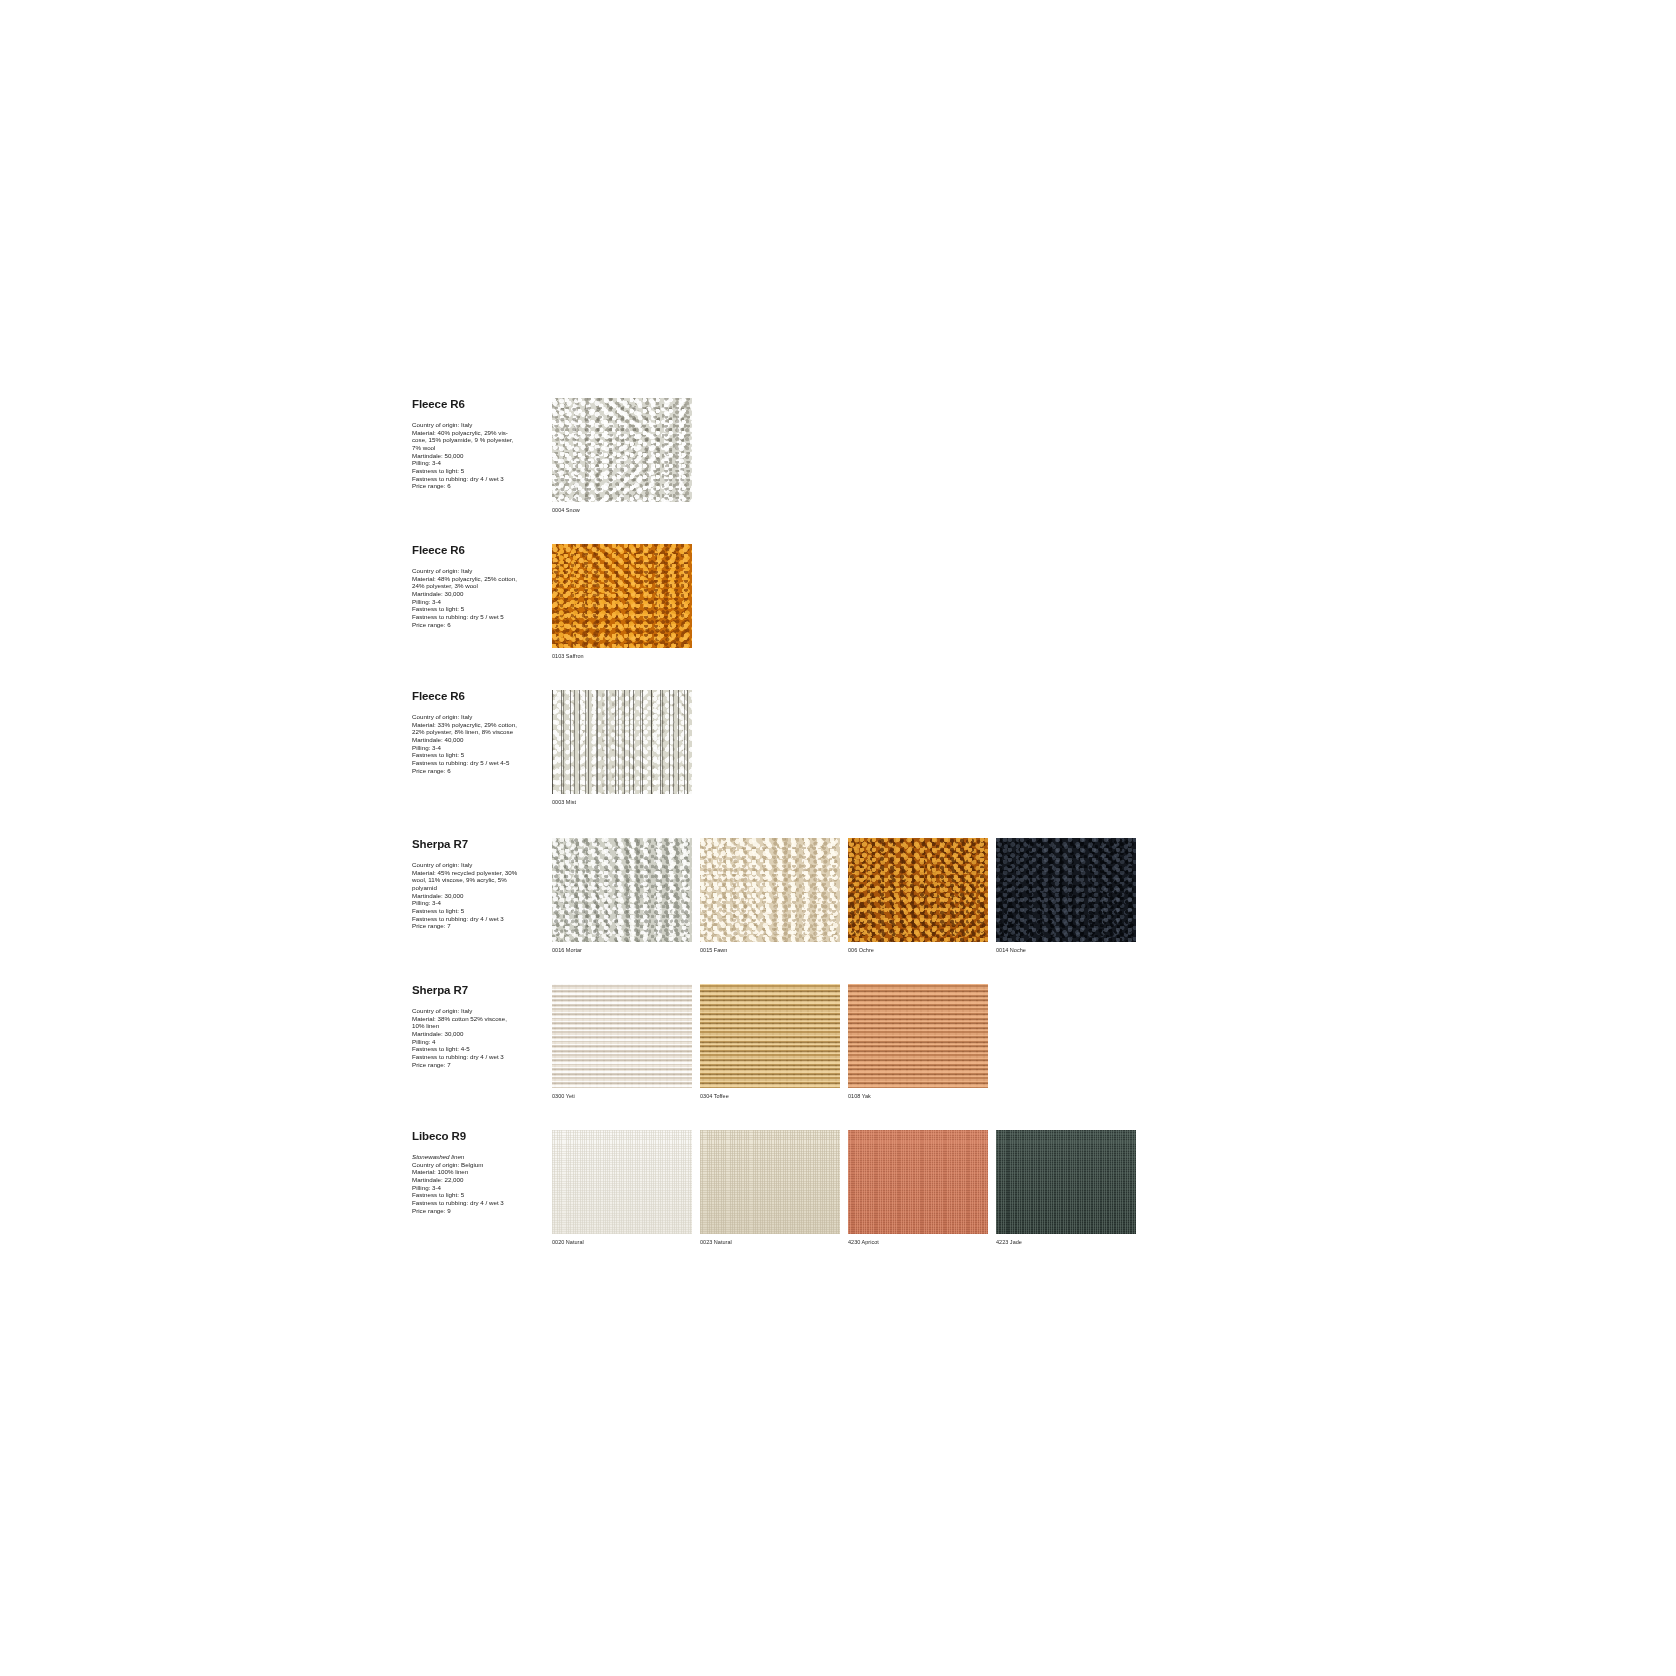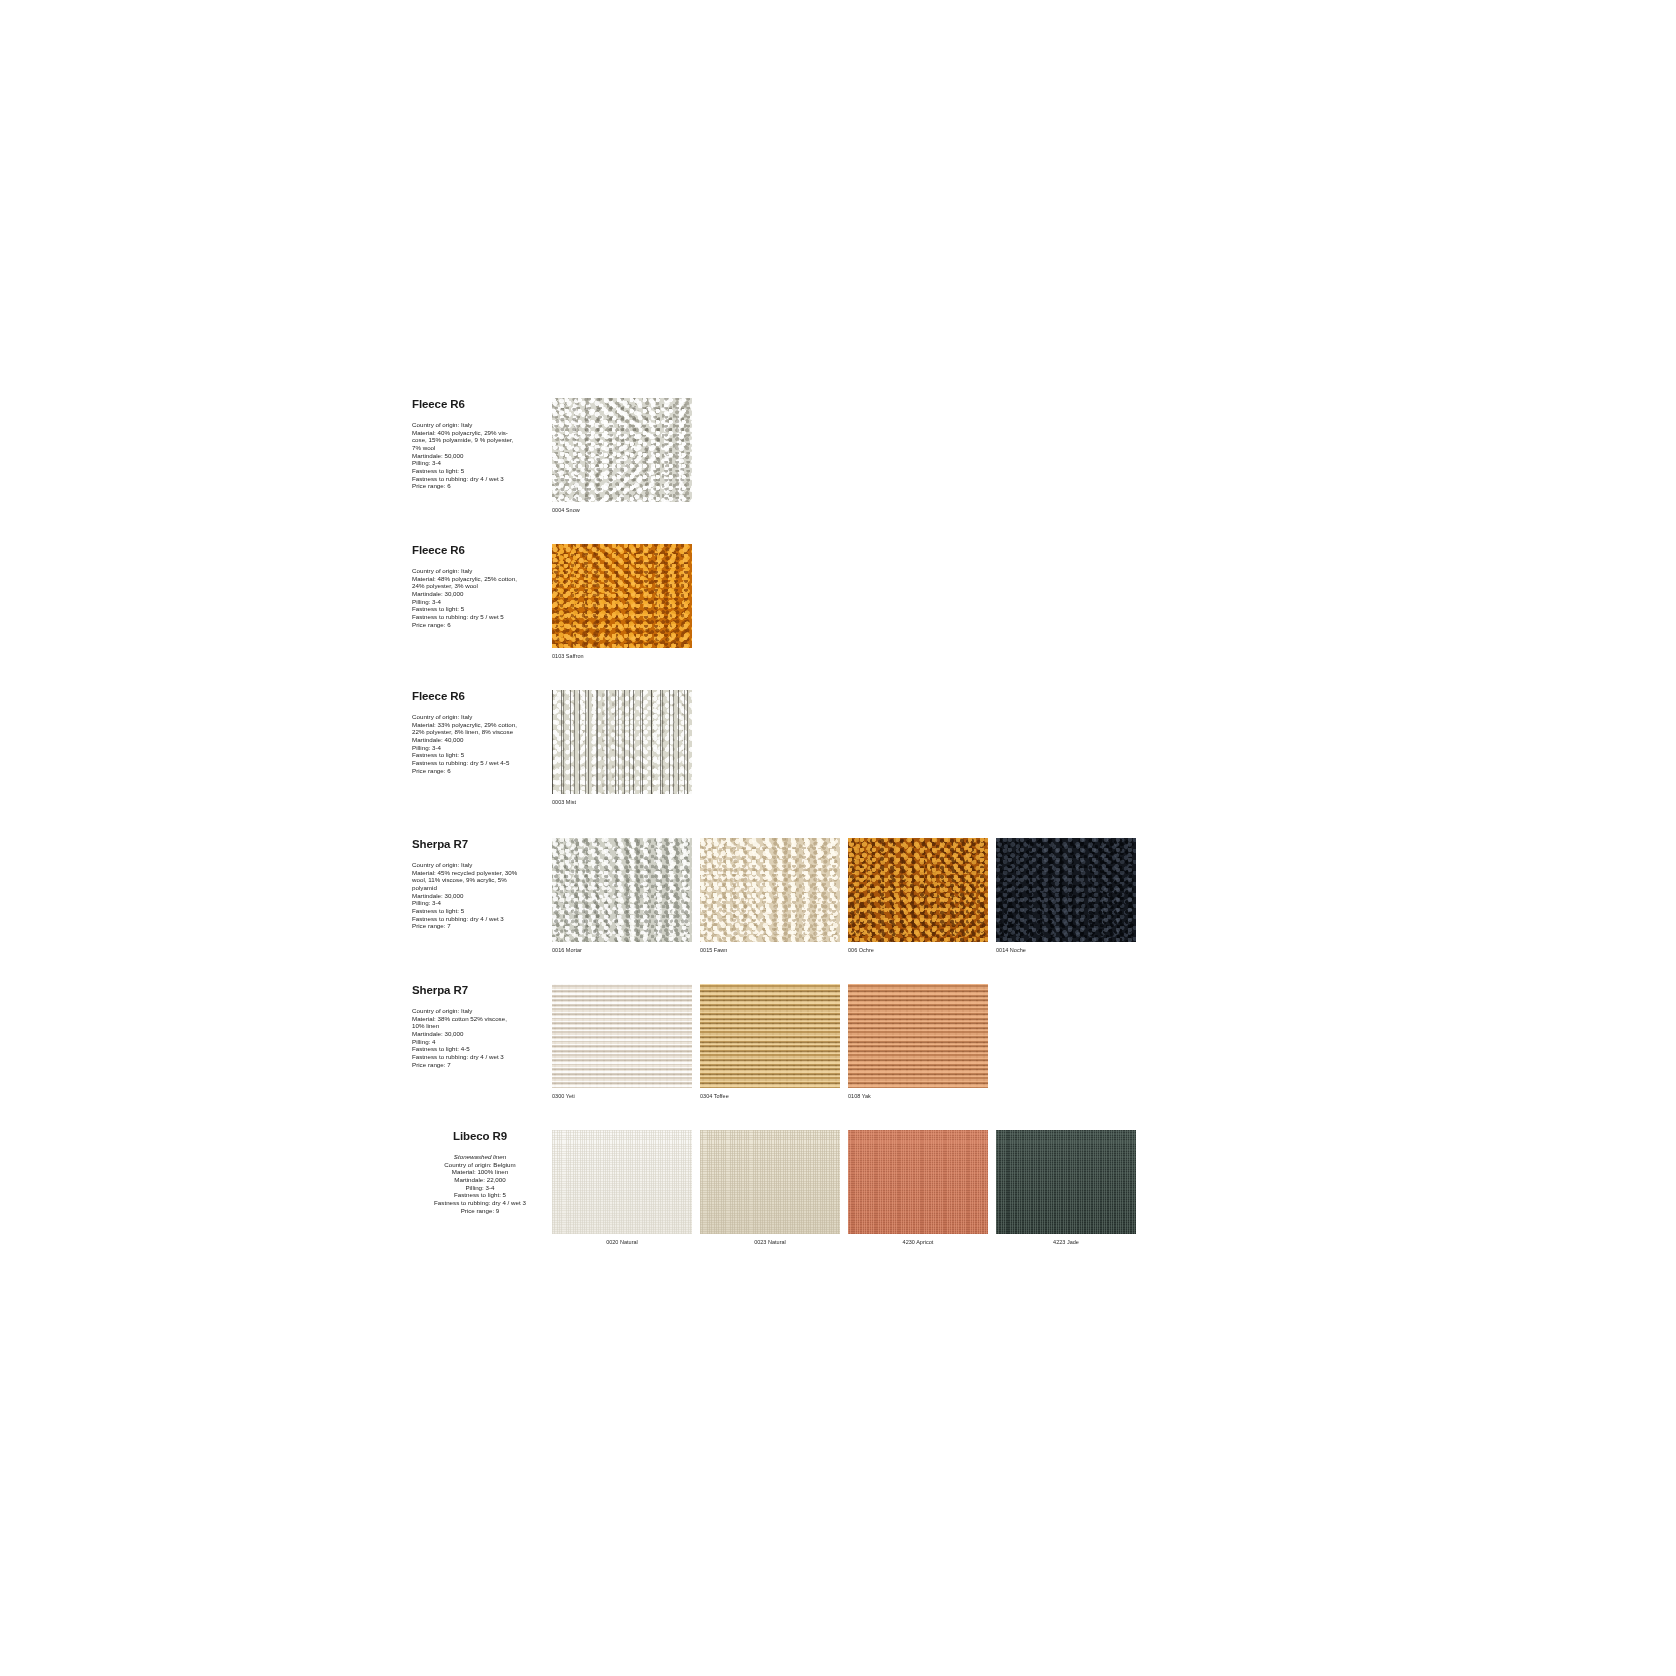--- a/index.html
+++ b/index.html
@@ -421,21 +421,21 @@
               <div class="swatch tex-toffee"></div>
               <div class="swatch-label">0304 Toffee</div>
             </div>
             <div class="swatch-card">
               <div class="swatch tex-yak"></div>
               <div class="swatch-label">0108 Yak</div>
             </div>
           </div>
         </div>
       </section>
-      <section class="entry" style="margin-bottom: 0px; text-align: center;">
+      <section class="entry" style="margin-bottom: 0px;">
         <div class="entry-inner">
           <div class="spec-col">
             <h2 class="fabric-title">Libeco R9</h2>
             <div class="fabric-subtitle">Stonewashed linen</div>
             <ul class="spec-list">
               <li>Country of origin: Belgium</li>
               <li>Material: 100% linen</li>
               <li>Martindale: 22,000</li>
               <li>Pilling: 3-4</li>
               <li>Fastness to light: 5</li>

